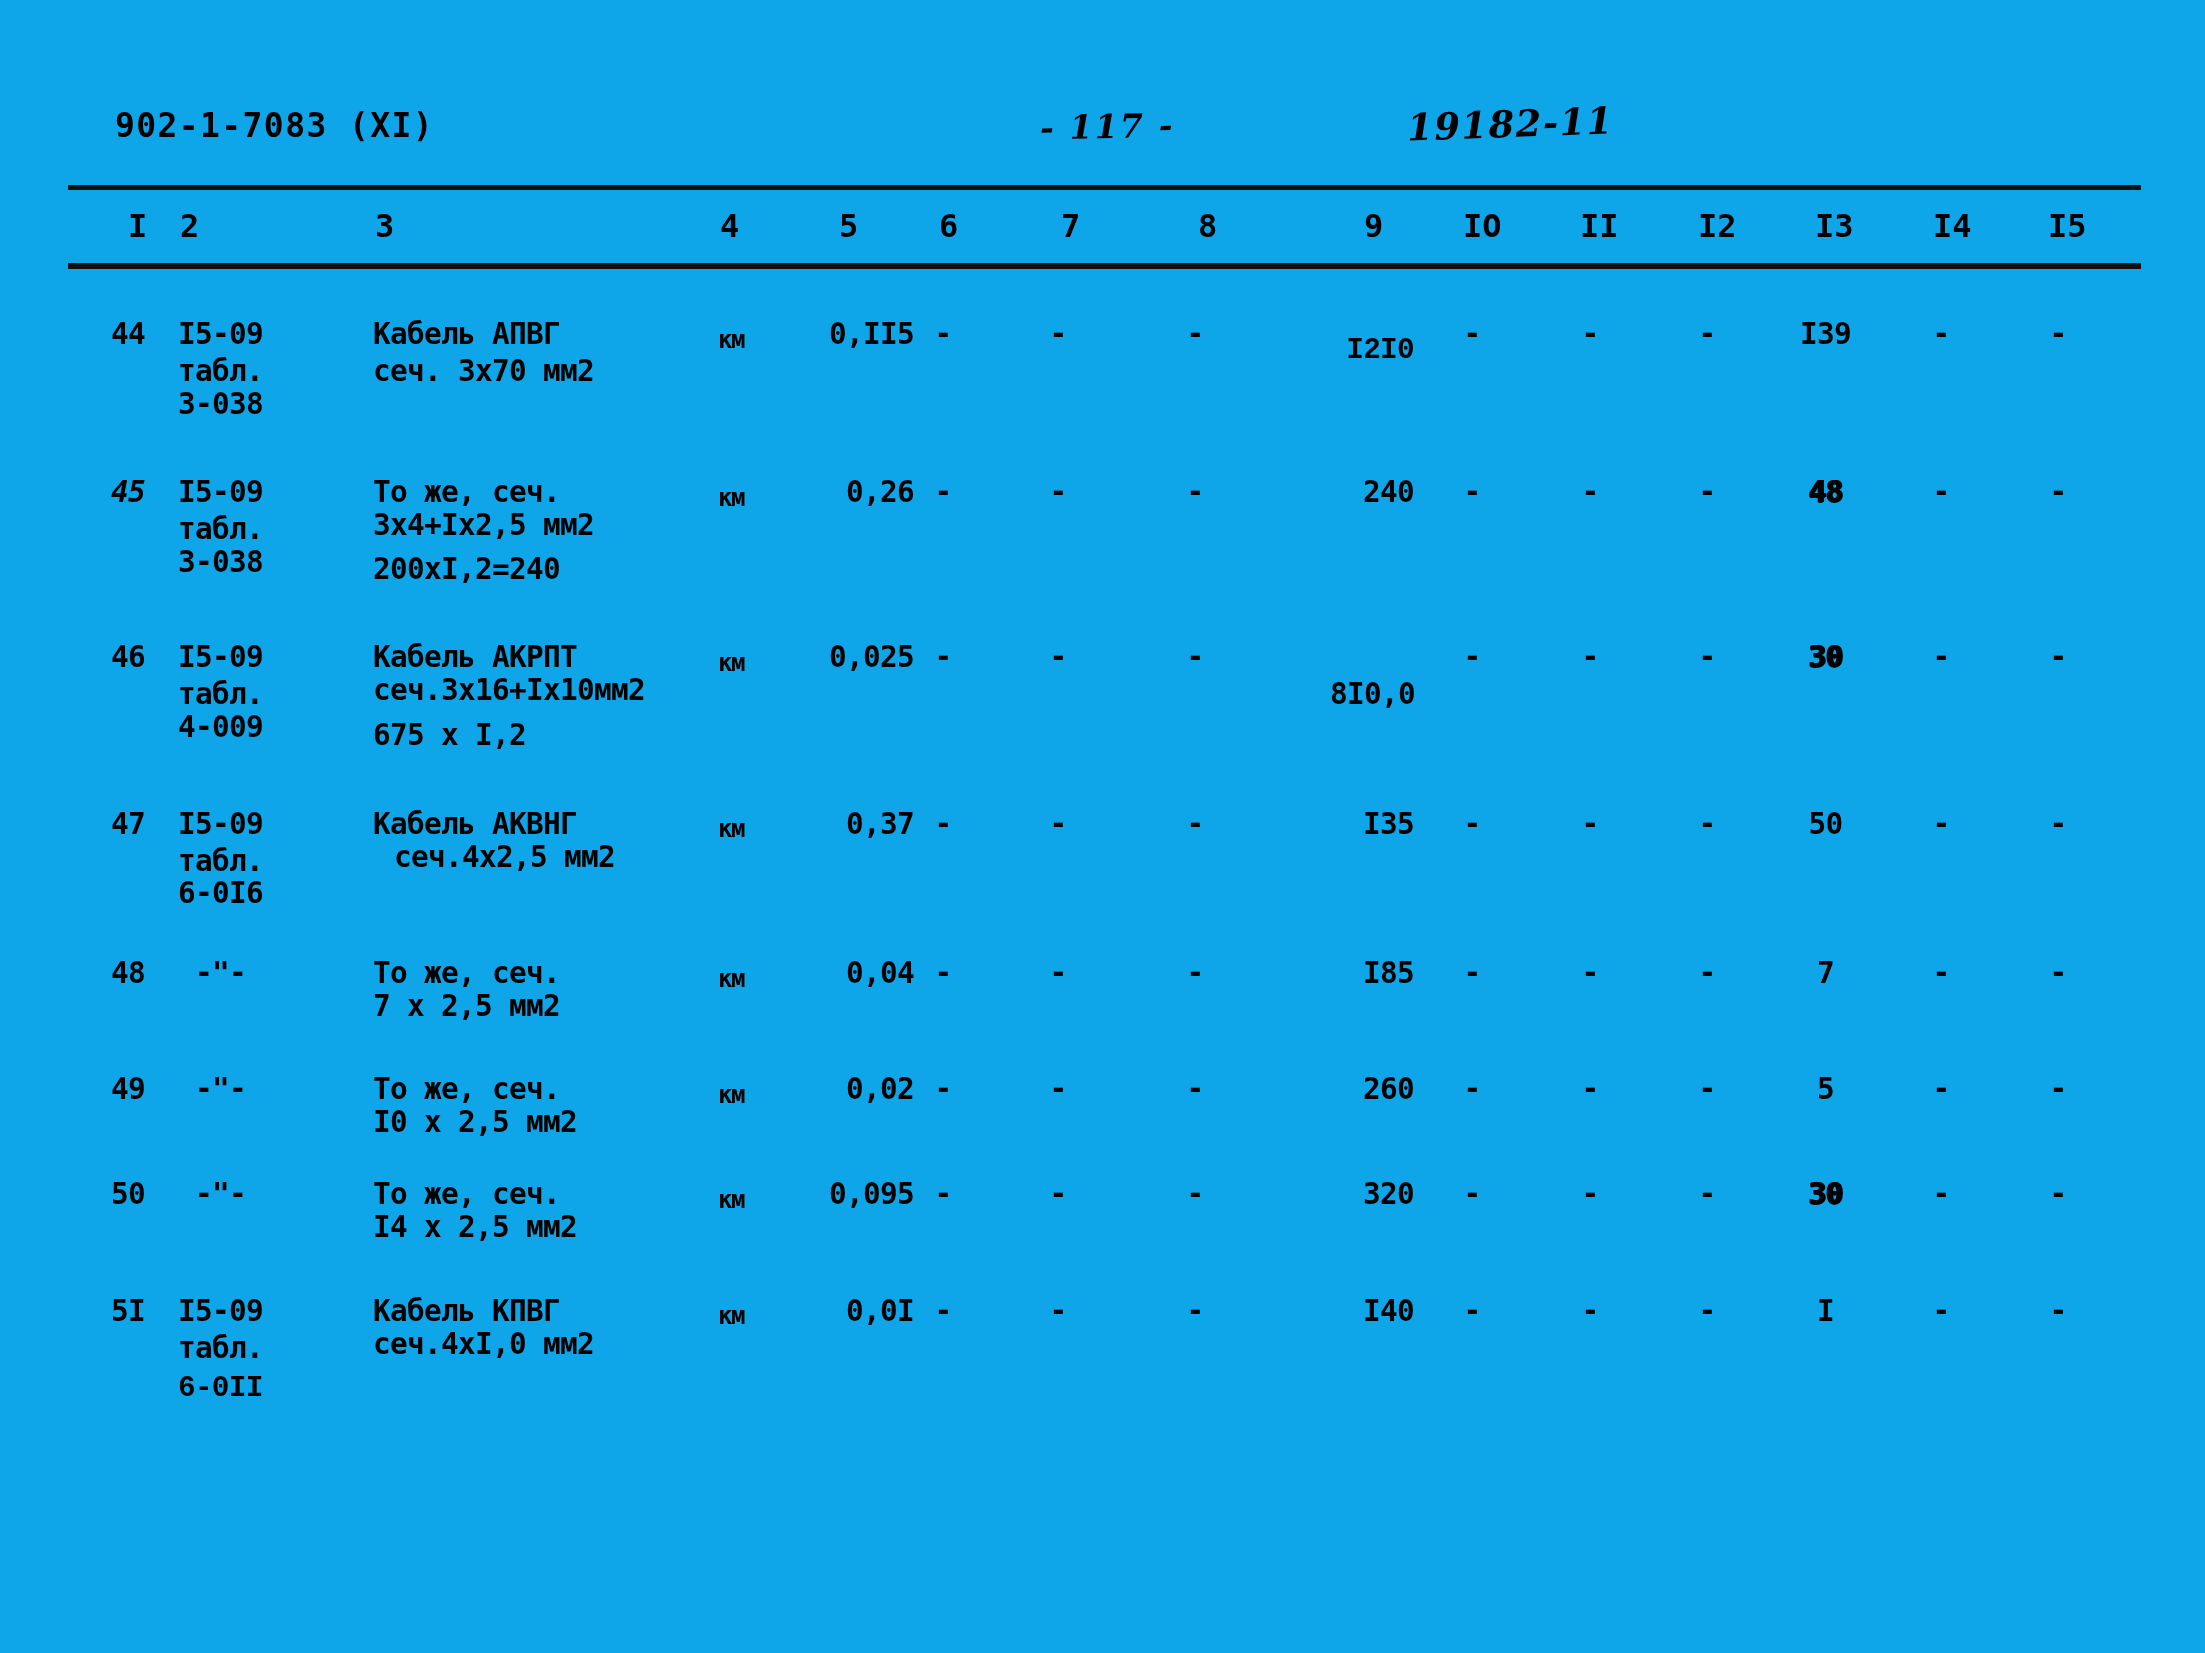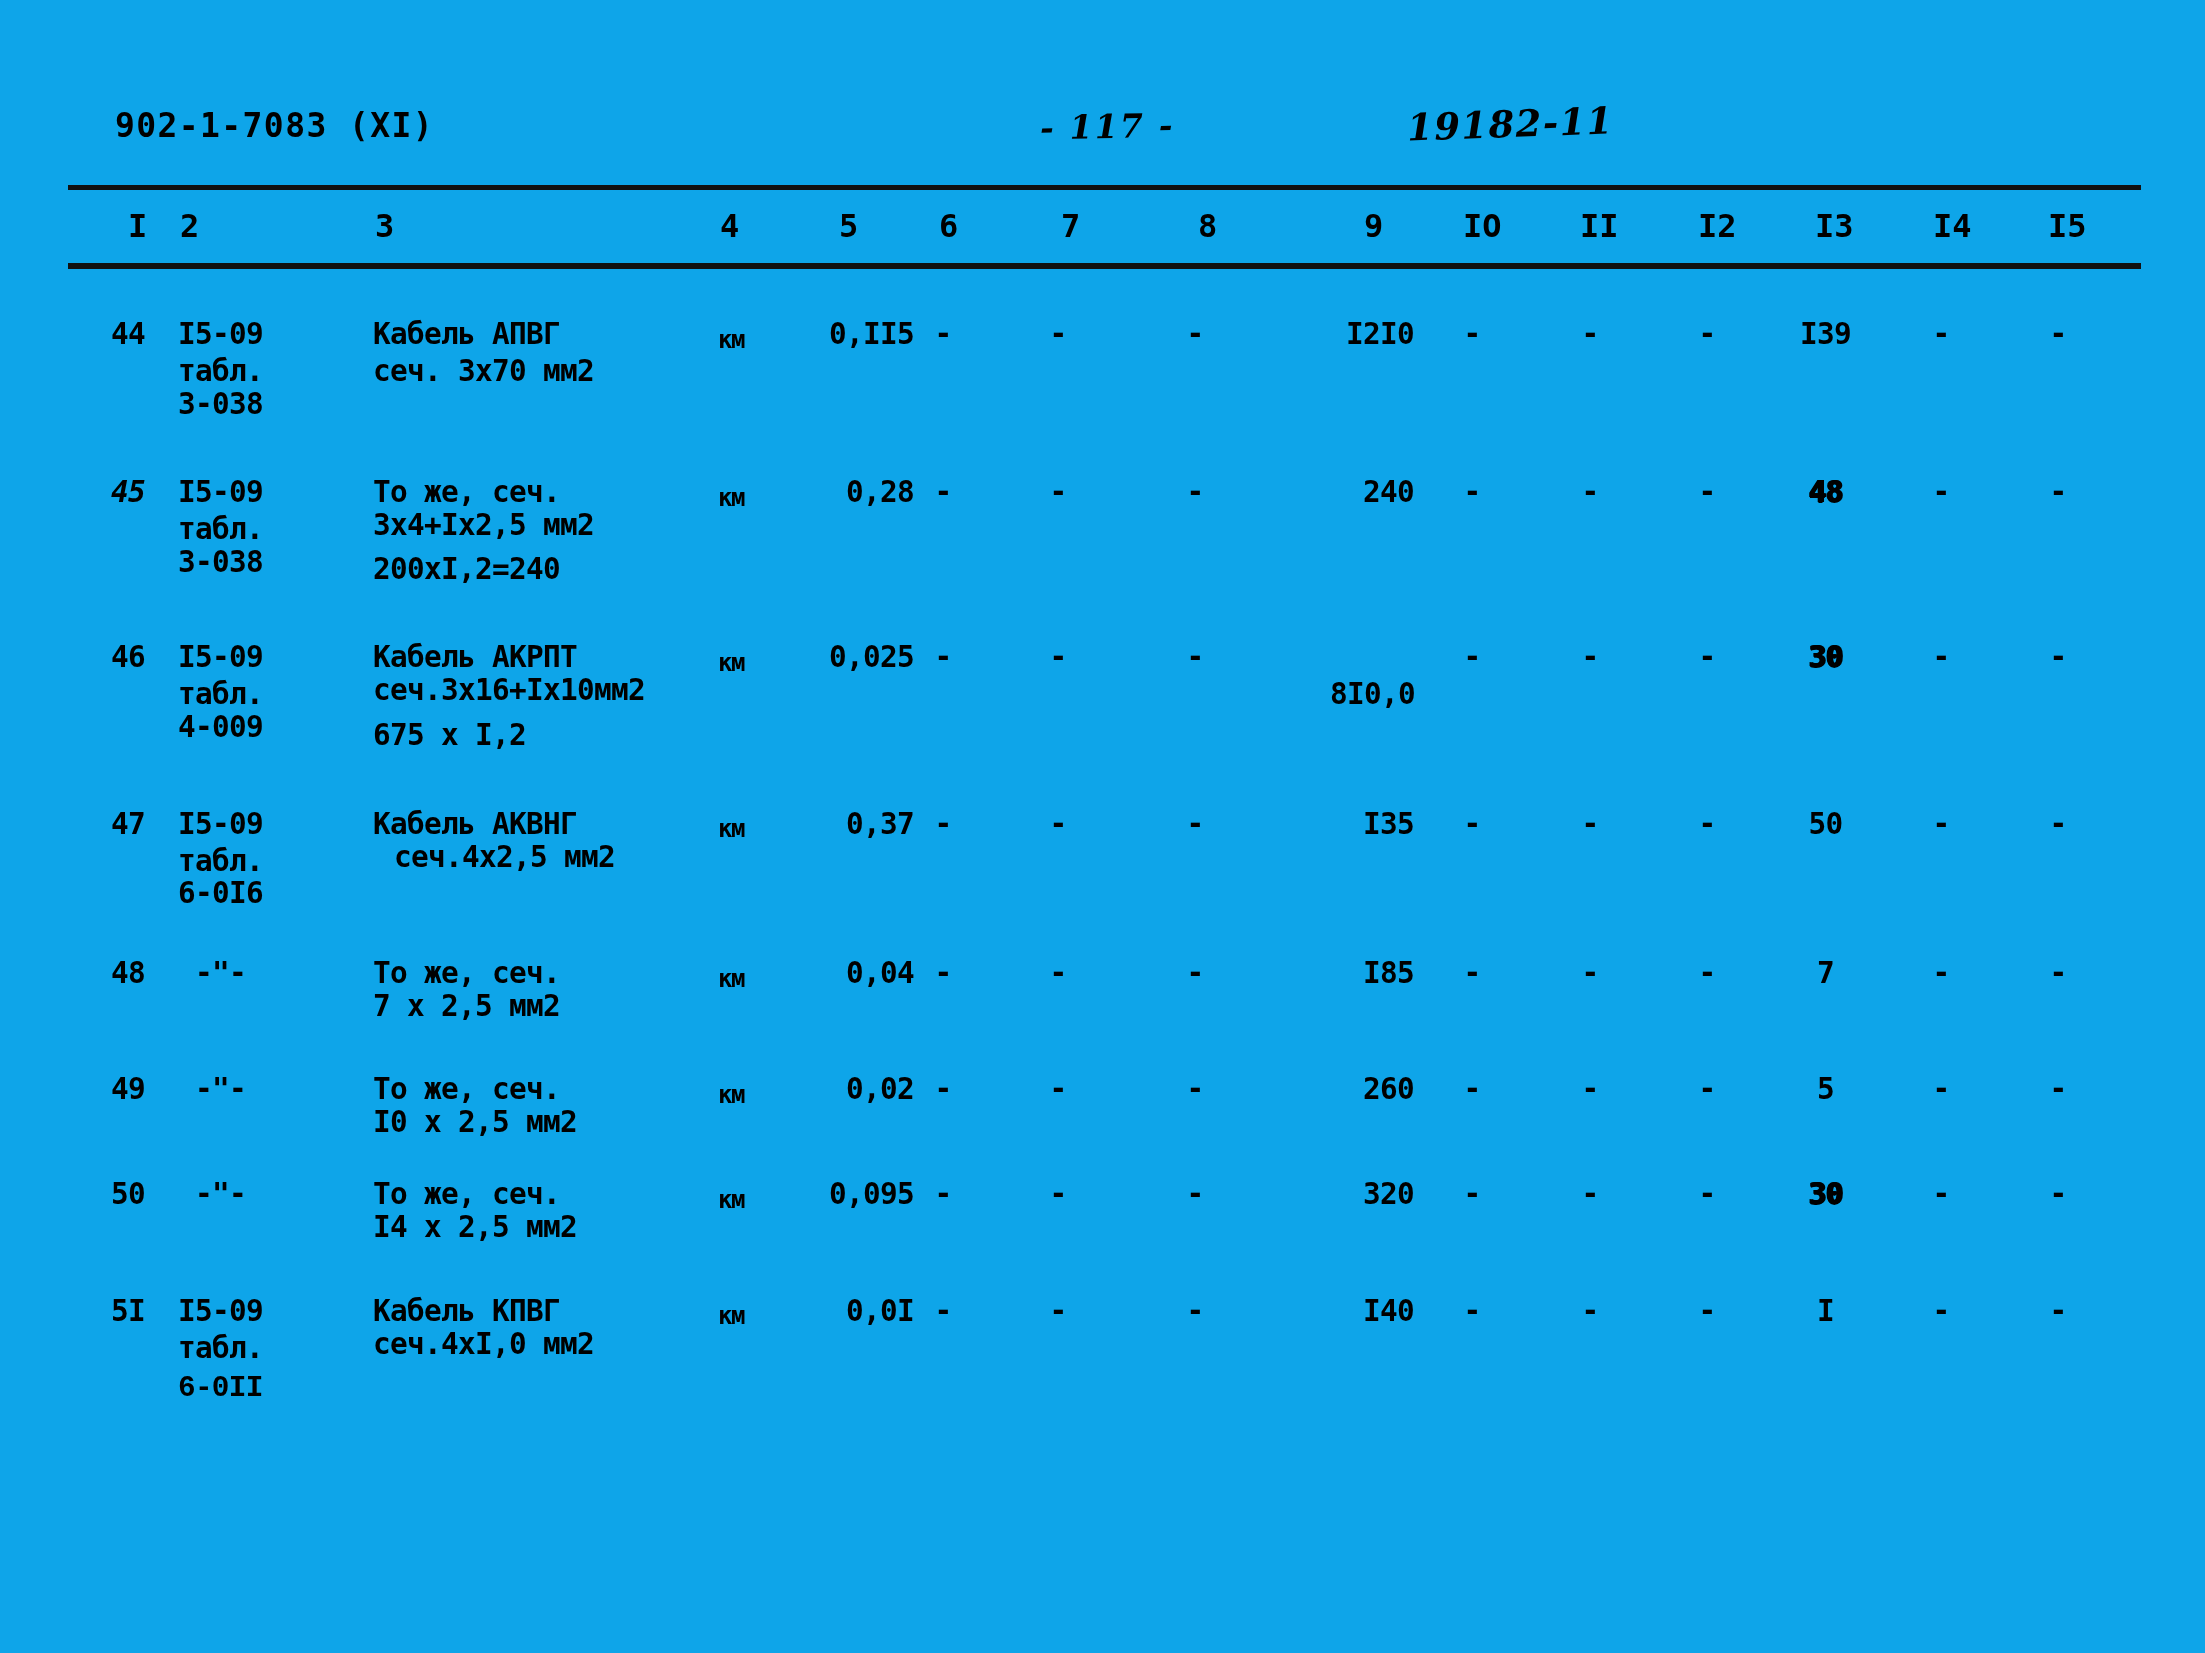--- a/index.html
+++ b/index.html
@@ -144,37 +144,37 @@
     <div class="cell" style="left:178px;top:316px;">I5-09</div>
     <div class="cell" style="left:178px;top:353px;">табл.</div>
     <div class="cell" style="left:178px;top:386px;">3-038</div>
     <div class="cell" style="left:373px;top:316px;">Кабель АПВГ</div>
     <div class="cell" style="left:373px;top:353px;">сеч. 3х70 мм2</div>
     <div class="cell smallunit" style="left:718px;top:322px;">км</div>
     <div class="cell num" style="left:790px;top:316px;width:124px;">0,II5</div>
     <div class="cell ctr" style="left:926px;top:316px;width:34px;">-</div>
     <div class="cell ctr" style="left:1041px;top:316px;width:34px;">-</div>
     <div class="cell ctr" style="left:1178px;top:316px;width:34px;">-</div>
-    <div class="cell num" style="left:1285px;top:316px;width:129px;">I2I0</div>
+    <div class="cell num" style="left:1285px;top:332px;width:129px;font-family:Liberation Mono, monospace;">I2I0</div>
     <div class="cell ctr" style="left:1455px;top:316px;width:34px;">-</div>
     <div class="cell ctr" style="left:1573px;top:316px;width:34px;">-</div>
     <div class="cell ctr" style="left:1690px;top:316px;width:34px;">-</div>
     <div class="cell ctr" style="left:1779px;top:316px;width:93px;">I39</div>
     <div class="cell ctr" style="left:1924px;top:316px;width:34px;">-</div>
     <div class="cell ctr" style="left:2041px;top:316px;width:34px;">-</div>
 
     <div class="cell" style="left:111px;top:474px;font-style:italic;">45</div>
     <div class="cell" style="left:178px;top:474px;">I5-09</div>
     <div class="cell" style="left:178px;top:511px;">табл.</div>
     <div class="cell" style="left:178px;top:544px;">3-038</div>
     <div class="cell" style="left:373px;top:474px;">То же, сеч.</div>
     <div class="cell" style="left:373px;top:507px;">3х4+Iх2,5 мм2</div>
     <div class="cell" style="left:373px;top:551px;">200хI,2=240</div>
     <div class="cell smallunit" style="left:718px;top:480px;">км</div>
-    <div class="cell num" style="left:790px;top:474px;width:124px;">0,28</div>
+    <div class="cell num" style="left:790px;top:474px;width:124px;">0,26</div>
     <div class="cell ctr" style="left:926px;top:474px;width:34px;">-</div>
     <div class="cell ctr" style="left:1041px;top:474px;width:34px;">-</div>
     <div class="cell ctr" style="left:1178px;top:474px;width:34px;">-</div>
     <div class="cell num" style="left:1285px;top:474px;width:129px;">240</div>
     <div class="cell ctr" style="left:1455px;top:474px;width:34px;">-</div>
     <div class="cell ctr" style="left:1573px;top:474px;width:34px;">-</div>
     <div class="cell ctr" style="left:1690px;top:474px;width:34px;">-</div>
     <div class="cell ctr strike-over" style="left:1779px;top:474px;width:93px;">48</div>
     <div class="cell ctr" style="left:1924px;top:474px;width:34px;">-</div>
     <div class="cell ctr" style="left:2041px;top:474px;width:34px;">-</div>

